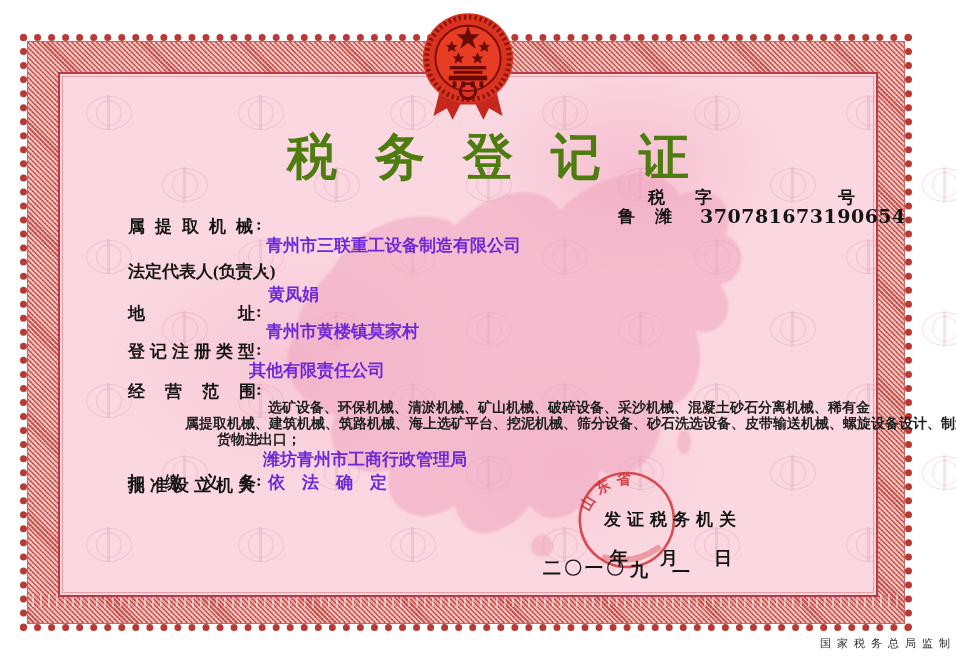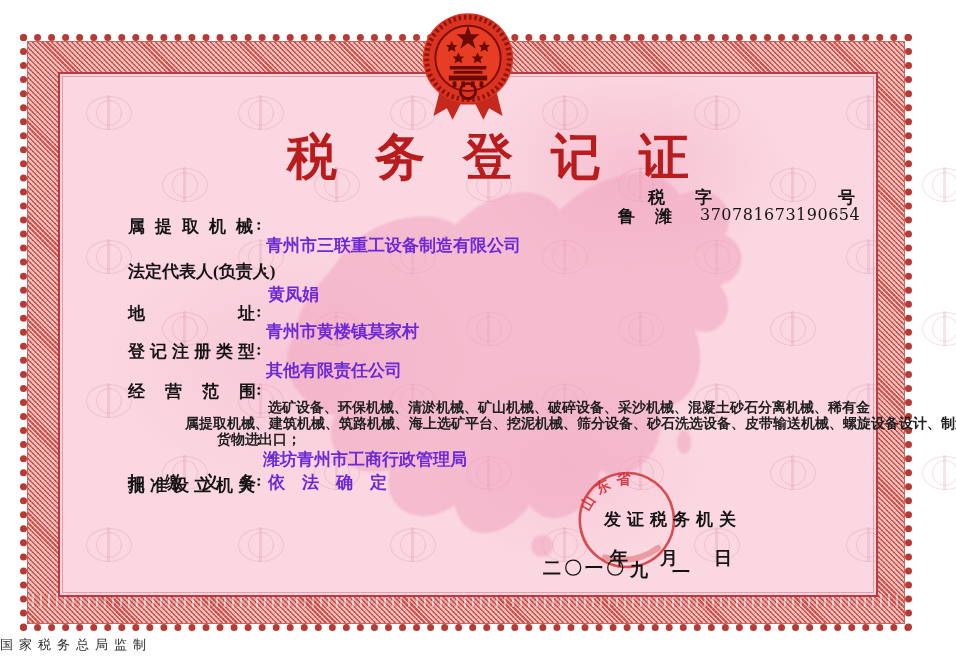--- a/index.html
+++ b/index.html
@@ -43,30 +43,30 @@
     content:""; position:absolute; left:9px; top:3px; width:24px; height:24px;
     border-radius:50%; border:1px solid rgba(210,120,150,.45);
   }
   .wm::after{
     content:""; position:absolute; left:20px; top:-2px; width:3px; height:35px;
     background:rgba(210,120,150,.35);
   }
   .china-map{ position:absolute; left:240px; top:150px; z-index:1; opacity:.55; filter:blur(1.2px); }
   
   .txt{ position:absolute; z-index:6; color:#141414; white-space:nowrap; }
-  .title{ font-size:50px; font-weight:700; letter-spacing:38px; color:#b91c1c; }
+  .title{ font-size:50px; font-weight:700; letter-spacing:38px; color:#4d7c0f; }
   .lbl{ font-size:17px; font-weight:700; }
   .val{ font-size:17px; font-weight:700; color:#6d28d9; }
   .scope{ font-size:14px; font-weight:600; color:#202020; }
   .ls5{letter-spacing:5px;} .ls10{letter-spacing:10px;} .ls17{letter-spacing:17px;}
   .ls20{letter-spacing:20px;} .ls93{letter-spacing:93px;} .ls6{letter-spacing:6px;}
   .serial{ font-size:17px; font-weight:700; }
-  .serial-num{ font-family:"DejaVu Serif",serif; font-size:16px; font-weight:400; letter-spacing:.5px; }
+  .serial-num{ font-family:"DejaVu Serif",serif; font-size:19px; font-weight:700; letter-spacing:.5px; }
   .datechar{ font-size:18px; font-weight:700; }
-  .supervision{ left:0; right:0; text-align:left; top:636px; font-size:13px;
+  .supervision{ left:0; right:0; text-align:right; top:636px; font-size:11px;
     letter-spacing:6px; color:#2a2a2a; font-weight:400; }
   .emblem{ position:absolute; left:420px; top:8px; z-index:7; }
   .seal{ position:absolute; left:560px; top:456px; z-index:5; transform:rotate(-8deg); }
 </style>
 </head>
 <body>
 
 <div class="page">
 
   <div class="frame"></div>
@@ -162,21 +162,21 @@
   <div class="txt lbl" style="left:128px; top:260px;">法定代表人(负责人)</div>
   <div class="txt lbl" style="left:262px; top:260px;">:</div>
   <div class="txt val" style="left:268px; top:283px;">黄凤娟</div>
 
   <div class="txt lbl ls93" style="left:128px; top:302px;">地址</div>
   <div class="txt lbl" style="left:256px; top:302px;">:</div>
   <div class="txt val" style="left:266px; top:320px;">青州市黄楼镇莫家村</div>
 
   <div class="txt lbl ls5" style="left:128px; top:340px;">登记注册类型</div>
   <div class="txt lbl" style="left:256px; top:340px;">:</div>
-  <div class="txt val" style="left:266px; top:359px;">其他有限责任公司</div>
+  <div class="txt val" style="left:249px; top:359px;">其他有限责任公司</div>
 
   <div class="txt lbl ls20" style="left:128px; top:380px;">经营范围</div>
   <div class="txt lbl" style="left:256px; top:380px;">:</div>
   <div class="txt scope" style="left:268px; top:399px;">选矿设备、环保机械、清淤机械、矿山机械、破碎设备、采沙机械、混凝土砂石分离机械、稀有金</div>
   <div class="txt scope" style="left:185px; top:415px;">属提取机械、建筑机械、筑路机械、海上选矿平台、挖泥机械、筛分设备、砂石洗选设备、皮带输送机械、螺旋设备设计、制造、销售</div>
   <div class="txt scope" style="left:217px; top:431px;">货物进出口；</div>
 
   <div class="txt lbl ls5" style="left:128px; top:430px;margin-top:44px;">批准设立机关</div>
   <div class="txt lbl" style="left:256px; top:430px;">:</div>
   <div class="txt val" style="left:263px; top:448px;">潍坊青州市工商行政管理局</div>

